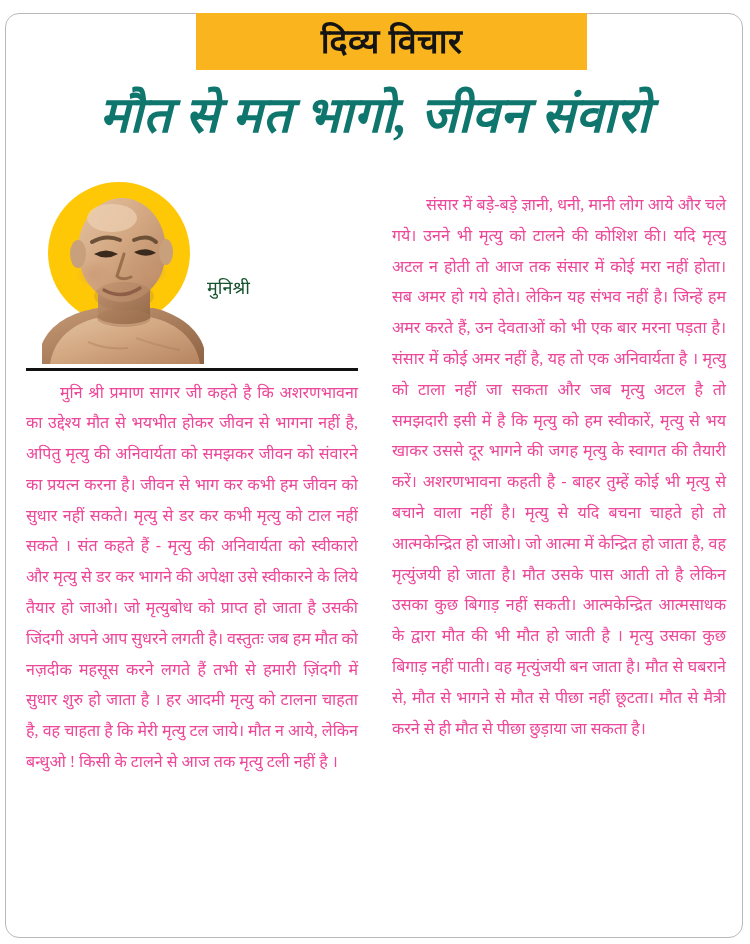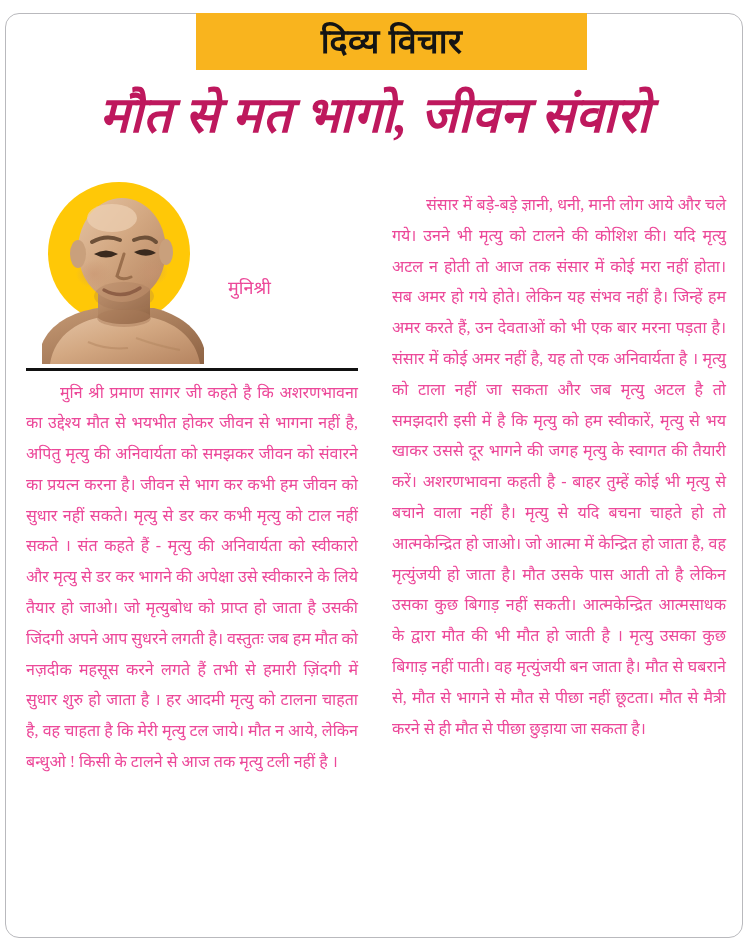--- a/index.html
+++ b/index.html
@@ -67,21 +67,21 @@
     text-align: center;
     z-index: 2;
   }
   .headline-text {
     display: inline-block;
     font-family: "Liberation Serif", "DejaVu Serif", serif;
     font-weight: bold;
     font-style: italic;
     font-size: 50px;
     line-height: 1.08;
-    color: #be185d;
+    color: #0f766e;
     letter-spacing: 0.5px;
     white-space: nowrap;
   }
 
   
   .content {
     position: absolute;
     left: 26px;
     top: 178px;
     width: 700px;
@@ -123,24 +123,24 @@
     left: 10px;
     top: 14px;
     width: 176px;
     height: 172px;
     overflow: hidden;
   }
   .portrait svg { display: block; }
 
   .byline {
     position: absolute;
-    left: 202px;
+    left: 181px;
     top: 100px;
     width: 150px;
-    color: #ec4899;
+    color: #14532d;
     font-family: "Liberation Serif", "DejaVu Serif", serif;
   }
   .byline .b1 {
     font-size: 18px;
     line-height: 1.22;
     font-weight: normal;
   }
   .byline .b2 {
     font-size: 21px;
     line-height: 1.22;

